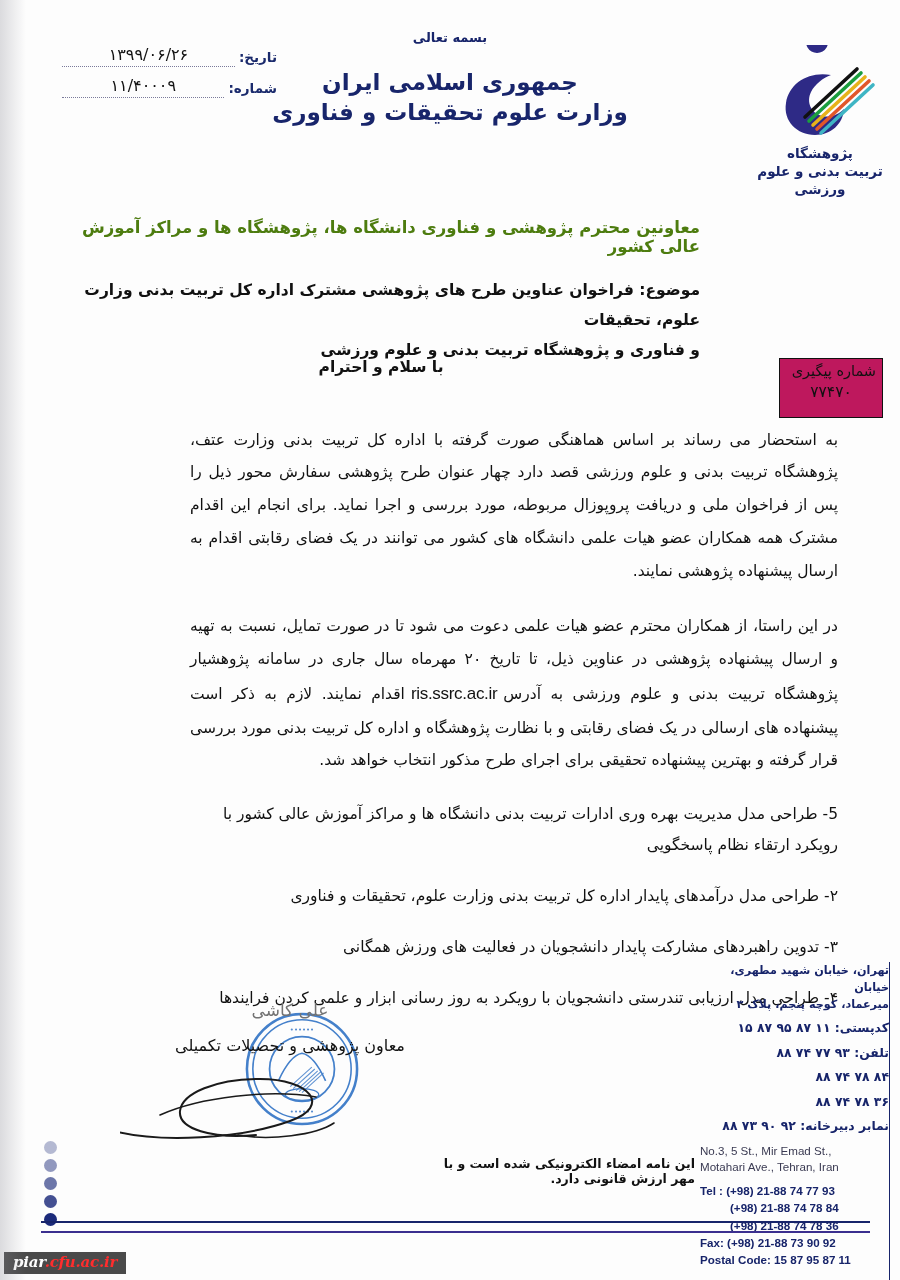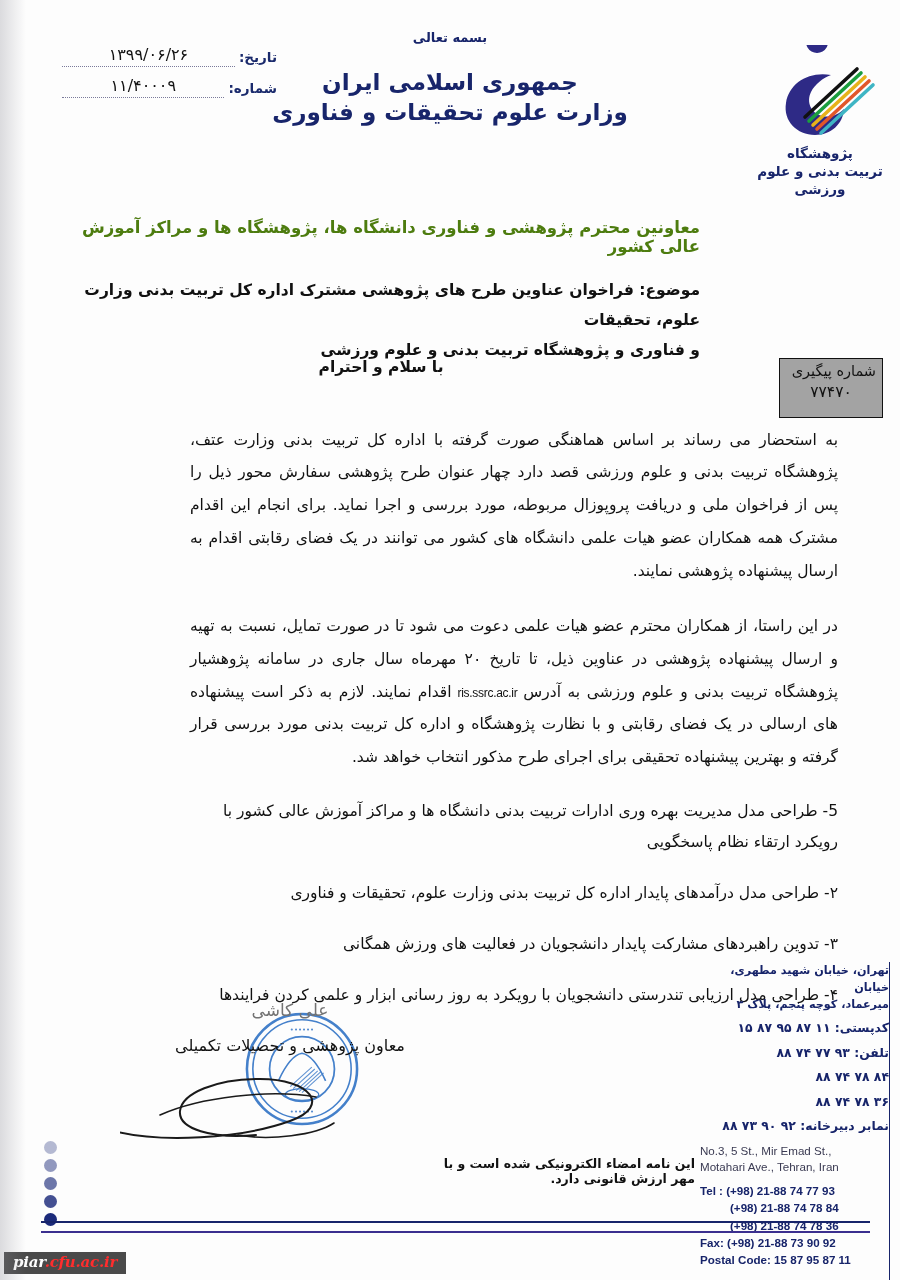--- a/index.html
+++ b/index.html
@@ -130,21 +130,21 @@
   }
 
   
   .track-box {
     position: absolute;
     top: 358px; left: 779px;
     width: 104px; height: 60px;
     border: 1.6px solid #111;
     direction: rtl;
     padding: 3px 6px 0 6px;
-    background: #a3a3a3;
+    background: #be185d;
   }
   .track-label {
     font-size: 14.5px;
     color: #111;
     text-align: right;
     line-height: 1.25;
   }
   .track-num {
     font-size: 15.5px;
     color: #111;
@@ -166,21 +166,21 @@
     font-size: 15.5px;
     line-height: 2.12;
     color: #111;
     margin-bottom: 22px;
     letter-spacing: -0.2px;
   }
   .para .url {
     font-family: "Liberation Sans", sans-serif;
     direction: ltr;
     display: inline-block;
-    font-size: 12px;
+    font-size: 17px;
     letter-spacing: -0.3px;
     padding: 0 6px;
   }
   .list-item {
     text-align: right;
     font-size: 15.5px;
     line-height: 2.0;
     color: #111;
     margin-bottom: 20px;
     letter-spacing: -0.2px;

